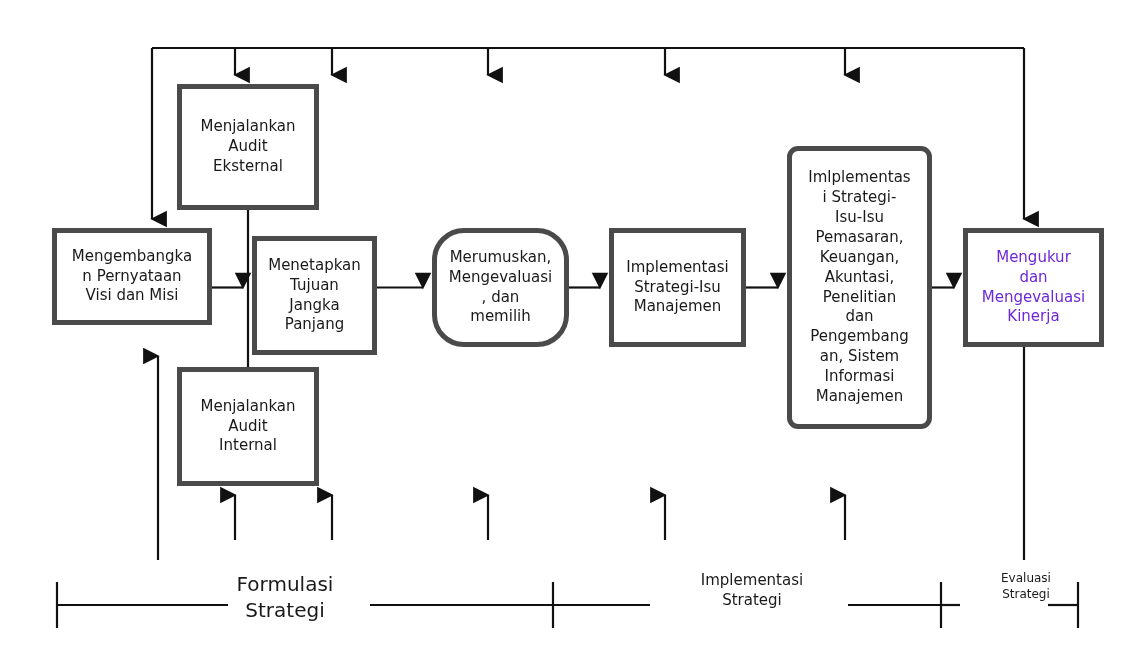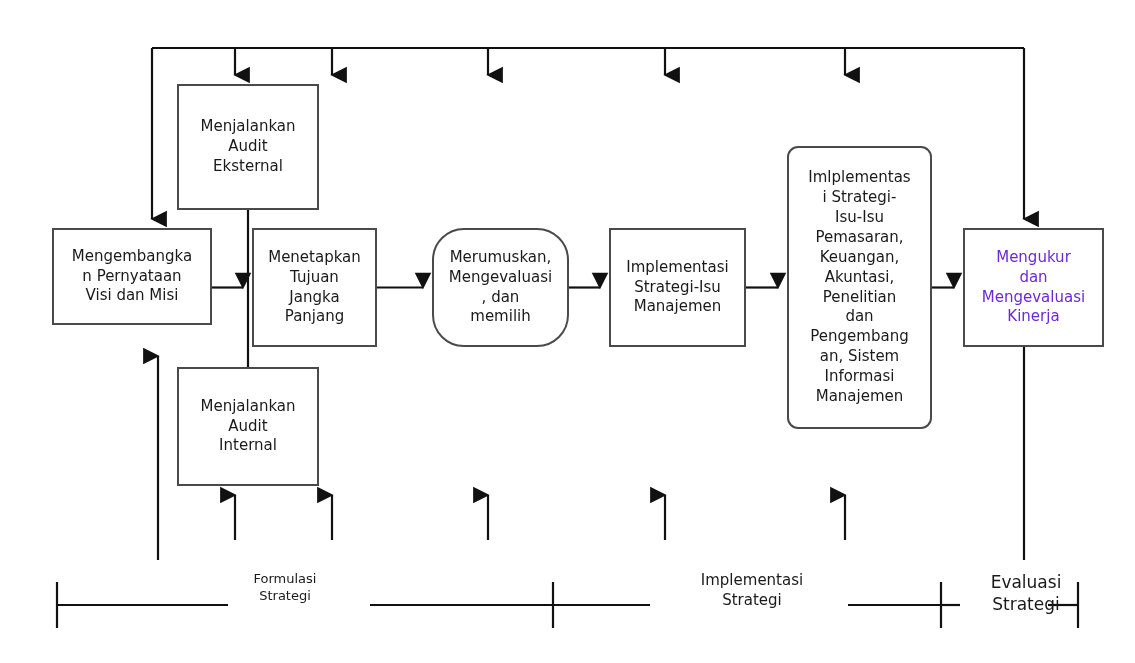--- a/index.html
+++ b/index.html
@@ -20,21 +20,21 @@
   #diagram-svg {
     position: absolute;
     left: 0;
     top: 0;
     width: 1135px;
     height: 663px;
   }
   .node-box {
     position: absolute;
     box-sizing: border-box;
-    border: 2px solid #14b8a6;
+    border: 5px solid #14b8a6;
     background: #ffffff;
     display: flex;
     align-items: center;
     text-align: center;
     color: #1a1a1a;
     line-height: 1.33;
     overflow: hidden;
   }
   .node-label {
     display: block;
@@ -101,21 +101,21 @@
   <div class="node-box" style="left: 177px; top: 84px; width: 142px; height: 126px; font-size: 15px; border-color: rgb(74, 74, 74); color: rgb(26, 26, 26);">
     <span class="node-label">Menjalankan
 Audit
 Eksternal</span>
   </div>
   <div class="node-box" style="left: 52px; top: 228px; width: 160px; height: 97px; font-size: 15px; border-color: rgb(74, 74, 74); color: rgb(26, 26, 26);">
     <span class="node-label">Mengembangka
 n Pernyataan
 Visi dan Misi</span>
   </div>
-  <div class="node-box" style="left: 252px; top: 228px; width: 125px; height: 119px; font-size: 15px; border-color: rgb(74, 74, 74); color: rgb(26, 26, 26);">
+  <div class="node-box" style="left: 252px; top: 236px; width: 125px; height: 119px; font-size: 15px; border-color: rgb(74, 74, 74); color: rgb(26, 26, 26);">
     <span class="node-label">Menetapkan
 Tujuan
 Jangka
 Panjang</span>
   </div>
   <div class="node-box" style="left: 432px; top: 228px; width: 137px; height: 119px; font-size: 15px; border-color: rgb(74, 74, 74); color: rgb(26, 26, 26); border-radius: 32px;">
     <span class="node-label">Merumuskan,
 Mengevaluasi
 , dan
 memilih</span>
@@ -144,20 +144,20 @@
 Audit
 Internal</span>
   </div>
   <div class="node-box" style="left: 963px; top: 228px; width: 141px; height: 119px; font-size: 15px; border-color: rgb(74, 74, 74); color: #6d28d9;">
     <span class="node-label">Mengukur
 dan
 Mengevaluasi
 Kinerja</span>
   </div>
 
-  <div class="phase-label" style="left: 205px; top: 571px; width: 160px; font-size: 13px; color: rgb(26, 26, 26);">Formulasi
+  <div class="phase-label" style="left: 205px; top: 571px; width: 160px; font-size: 20px; color: rgb(26, 26, 26);">Formulasi
 Strategi</div>
   <div class="phase-label" style="left: 672px; top: 571px; width: 160px; font-size: 15px; color: rgb(26, 26, 26);">Implementasi
 Strategi</div>
-  <div class="phase-label" style="left: 966px; top: 571px; width: 120px; font-size: 17px; color: rgb(26, 26, 26);">Evaluasi
+  <div class="phase-label" style="left: 966px; top: 571px; width: 120px; font-size: 12px; color: rgb(26, 26, 26);">Evaluasi
 Strategi</div>
 
 </div>
 
 </body></html>

